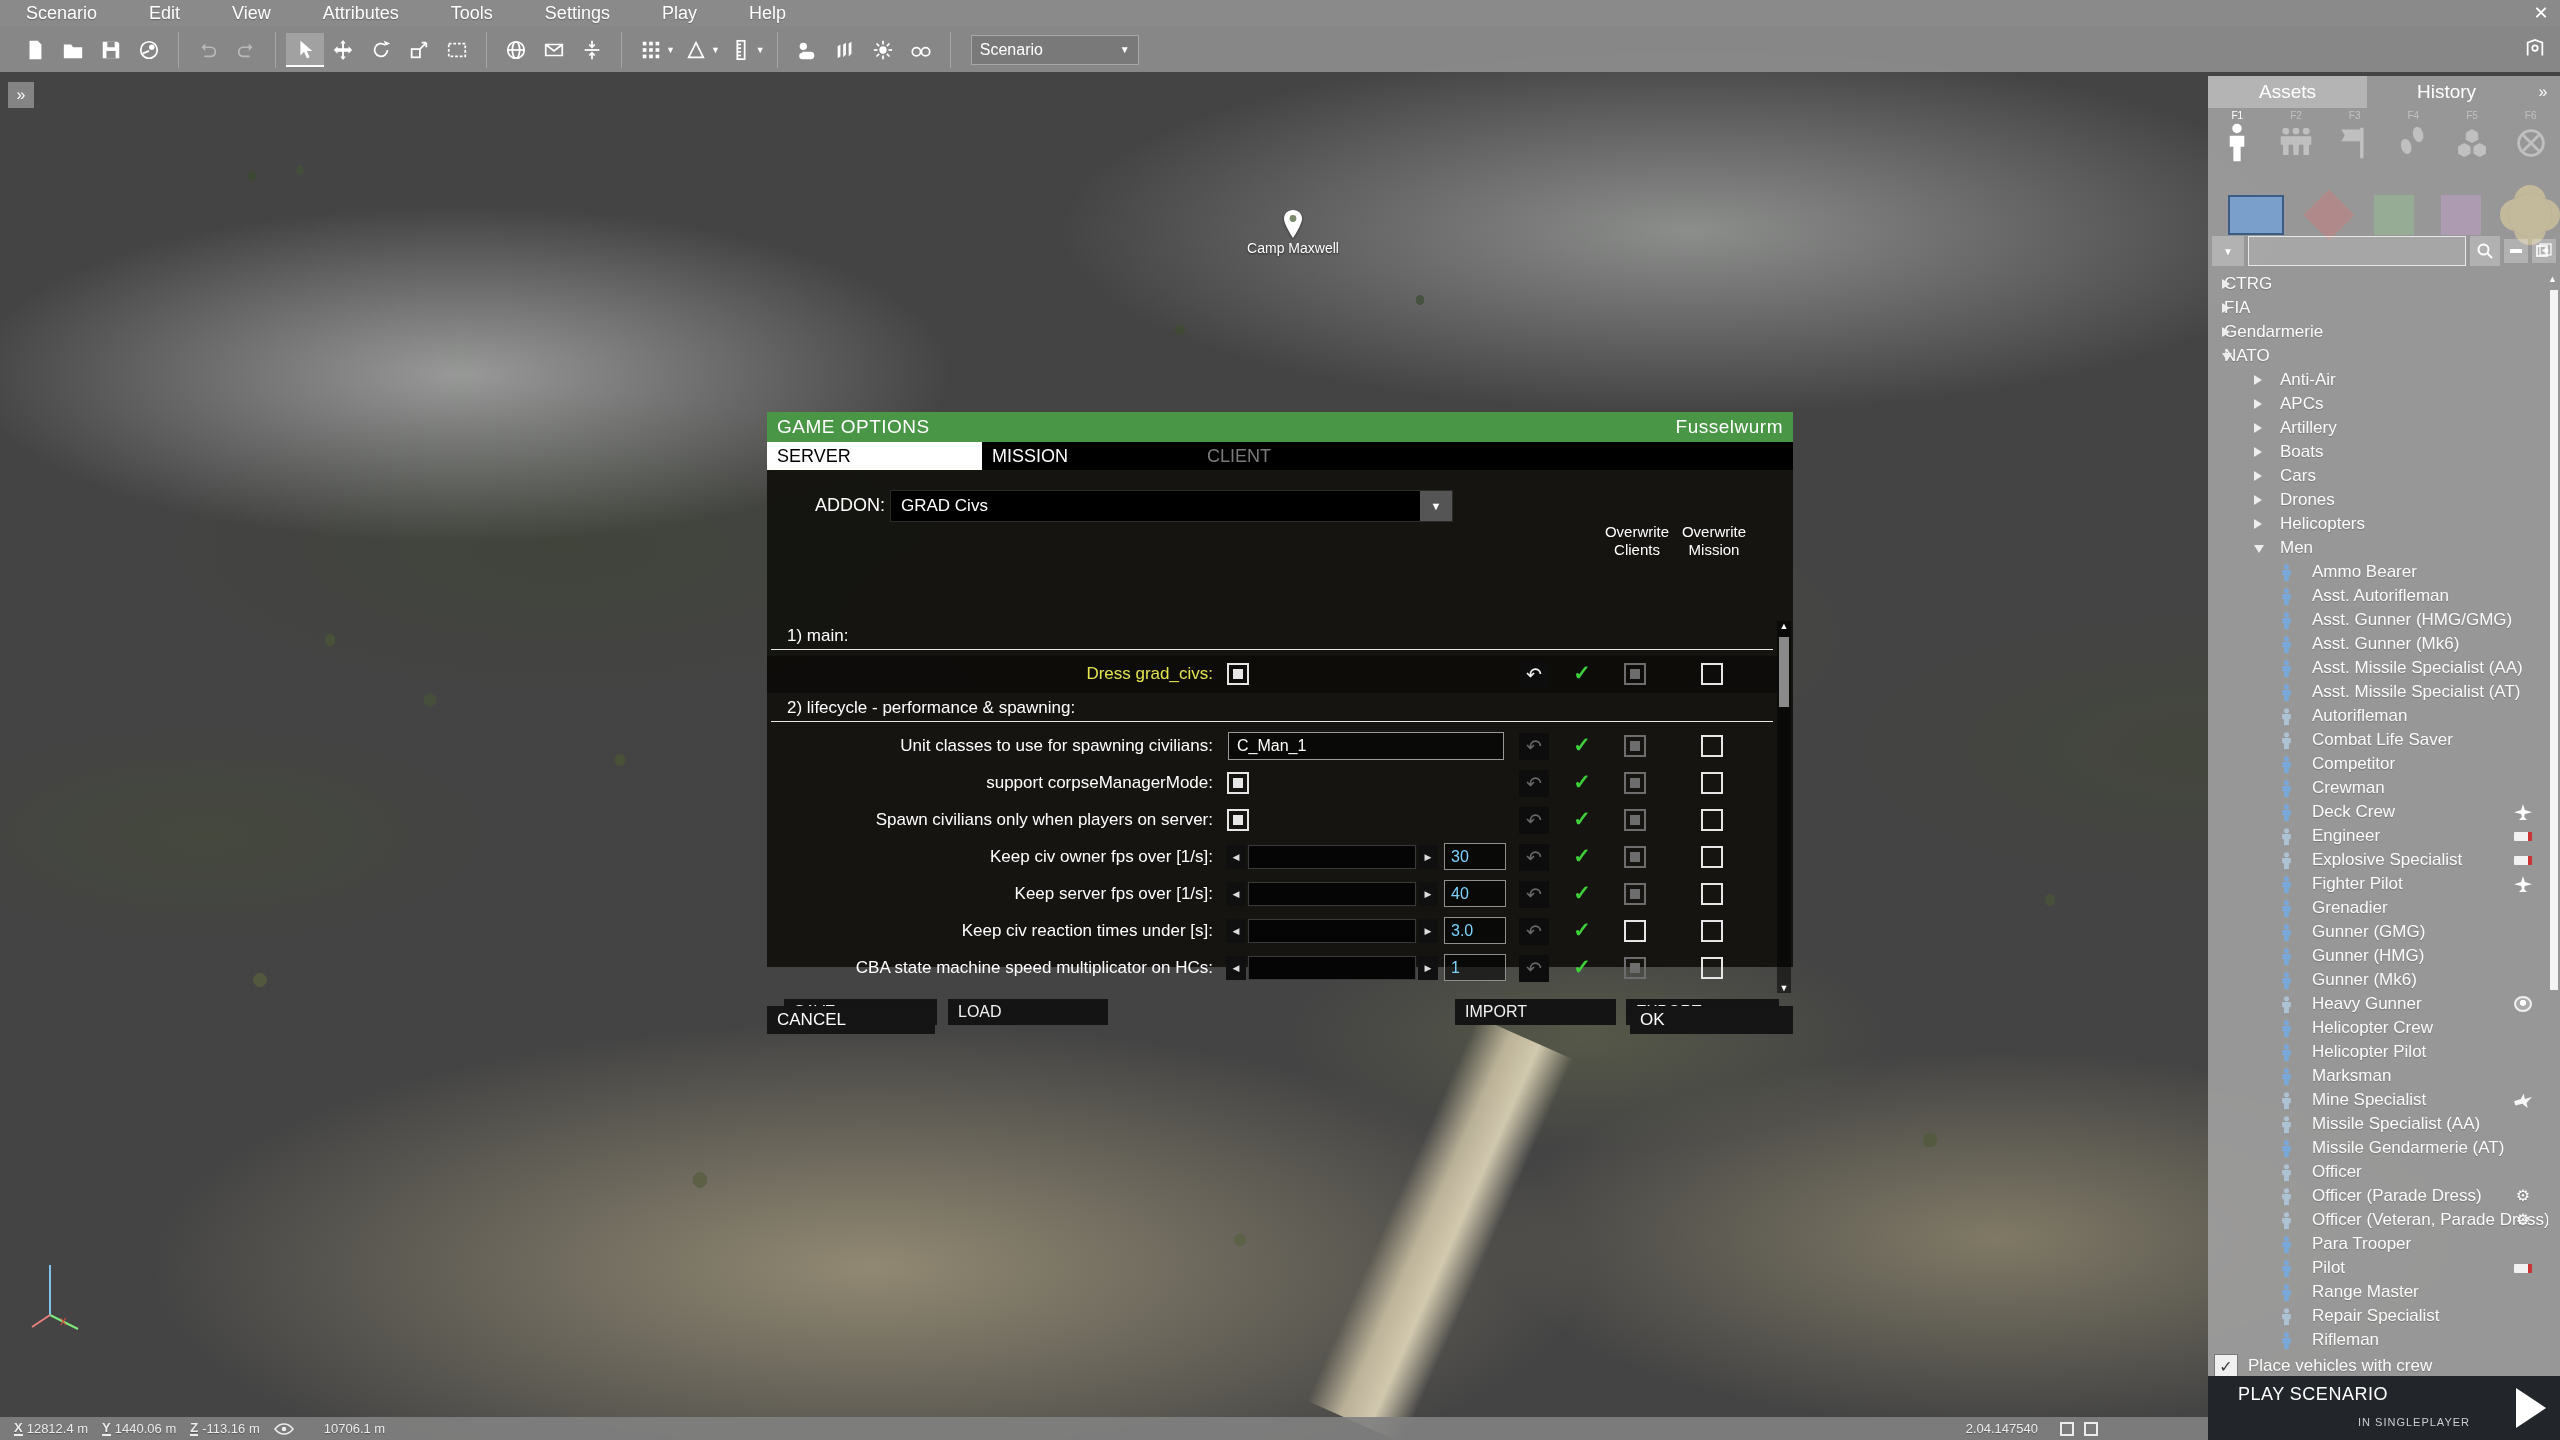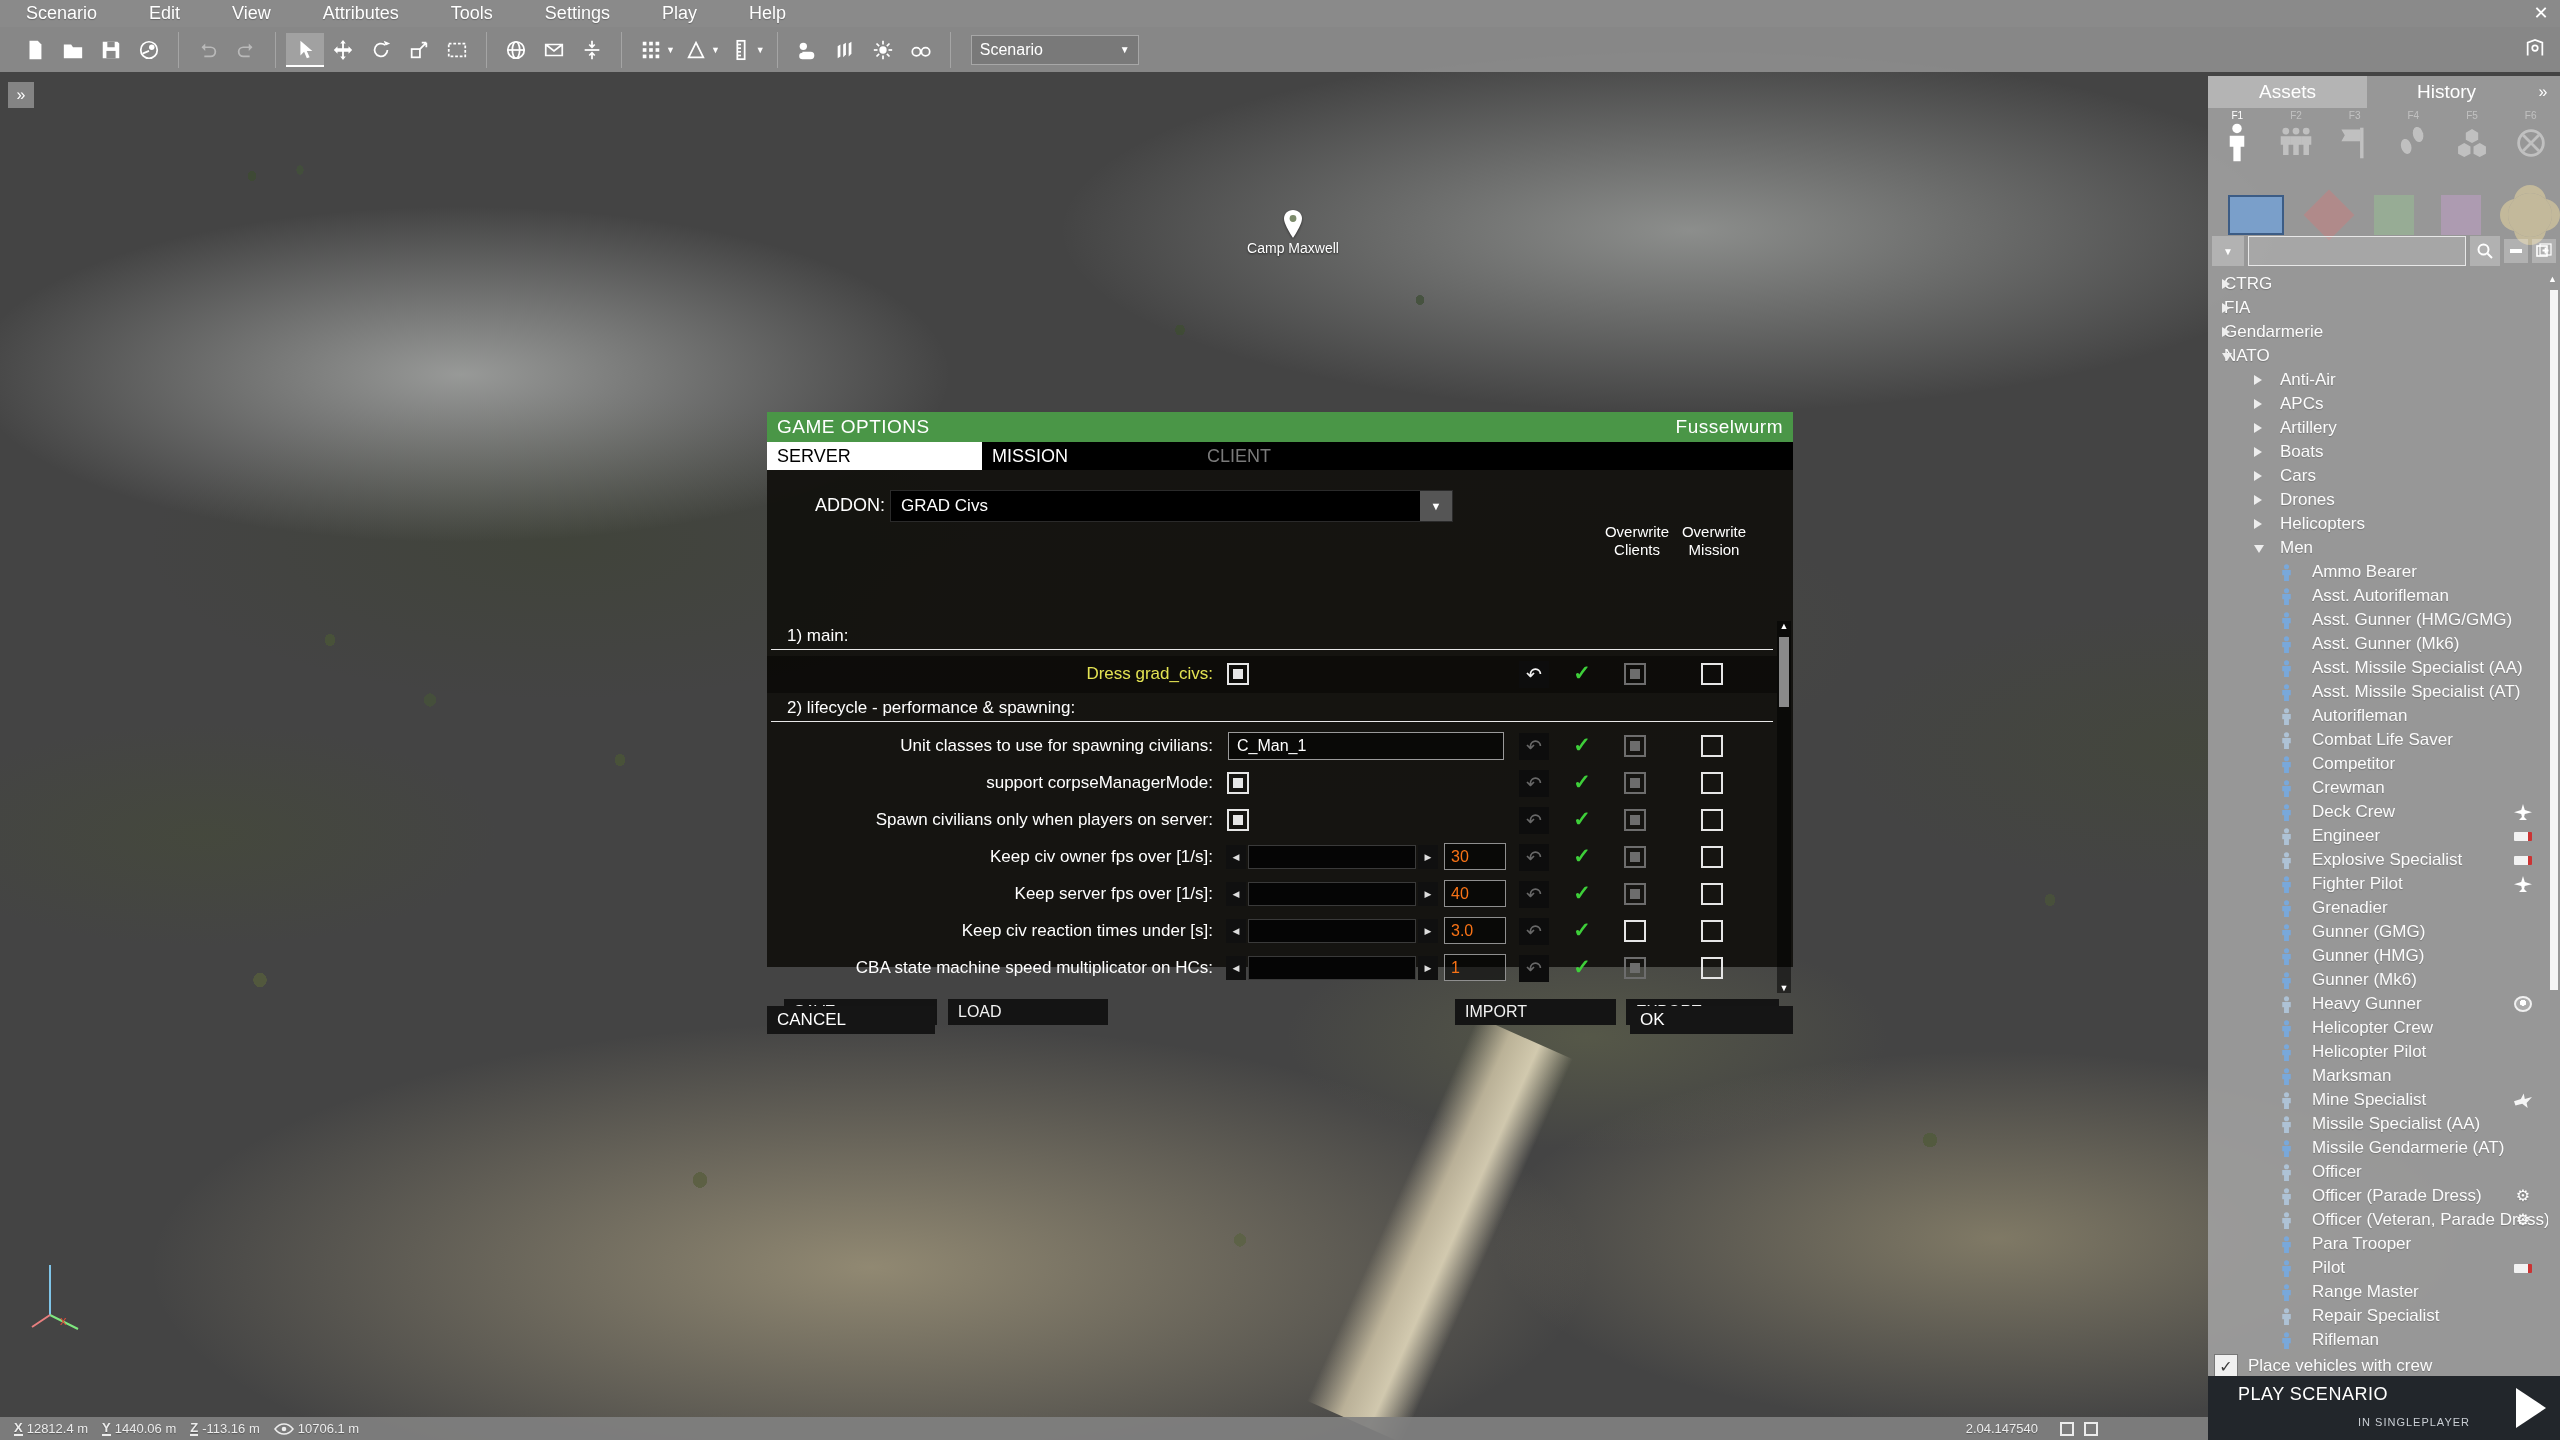--- a/index.html
+++ b/index.html
@@ -98,21 +98,21 @@
   .undo.dim{color:#686868;}
   .okcheck{position:absolute;left:800px;top:5px;width:30px;text-align:center;font-size:21px;color:#3ecf3a;font-weight:bold;}
   .tinput{position:absolute;left:461px;top:4px;width:276px;height:28px;background:rgba(0,0,0,.55);border:1px solid #9a9a9a;
     color:#fff;font-size:16px;font-family:"Liberation Sans",sans-serif;padding:0 8px;box-sizing:border-box;}
   .sldL,.sldR{position:absolute;top:6px;width:20px;height:24px;background:#101010;color:#ddd;font-size:9px;
     display:flex;align-items:center;justify-content:center;}
   .sldL{left:459px;} .sldR{left:651px;}
   .sldT{position:absolute;left:481px;top:6px;width:168px;height:24px;background:#050505;border:1px solid #3a3a3a;box-sizing:border-box;}
   .sldF{height:100%;background:#bdbdbd;}
   .vinput{position:absolute;left:677px;top:4px;width:62px;height:27px;background:rgba(0,0,0,.55);border:1px solid #8f8f8f;
-    color:#f97316;font-size:16px;text-align:left;padding:0 6px;box-sizing:border-box;font-family:"Liberation Sans",sans-serif;}
+    color:#7dd3fc;font-size:16px;text-align:left;padding:0 6px;box-sizing:border-box;font-family:"Liberation Sans",sans-serif;}
   .dscroll{position:absolute;right:2px;top:151px;width:14px;height:372px;background:rgba(0,0,0,.5);}
   .dscroll .up,.dscroll .dn{position:absolute;left:0;width:14px;text-align:center;font-size:9px;color:#fff;}
   .dscroll .up{top:0;} .dscroll .dn{bottom:0;}
   .dscroll .thumb{position:absolute;left:2px;top:16px;width:10px;height:70px;background:#8a8a8a;}
   .dfooter .fbtn{position:absolute;top:529px;height:26px;background:#141414;color:#f2f2f2;font-size:16px;
     display:flex;align-items:center;padding-left:10px;box-sizing:border-box;}
   .btn-save{left:17px;width:153px;} .btn-load{left:181px;width:160px;}
   .btn-import{left:688px;width:161px;} .btn-export{left:859px;width:153px;}
   .bigbtn{position:absolute;height:28px;background:#151515;color:#fff;font-size:17px;display:flex;align-items:center;
     padding-left:10px;box-sizing:border-box;}
@@ -958,21 +958,21 @@
     </span>
     <span class="sfield">
       <span class="axis">Z</span>
       <span>-113.16 m</span>
     </span>
     <span class="sfield">
       <svg width="20" height="12" viewBox="0 0 20 12">
           <path d="M1 6c3-4 7-5 9-5s6 1 9 5c-3 4-7 5-9 5S4 10 1 6z" fill="none" stroke="#ececec" stroke-width="1.5"></path>
           <circle cx="10" cy="6" r="2.3" fill="#ececec"></circle>
         </svg>
-      <span style="">10706.1 m</span>
+      <span style="margin-left:26px">10706.1 m</span>
     </span>
     <span class="sver">2.04.147540</span>
     <span class="sicons">
       <span></span>
       <span></span>
     </span>
   </div>
 
   <div class="playblock">
     <div class="playtitle">PLAY SCENARIO</div>

